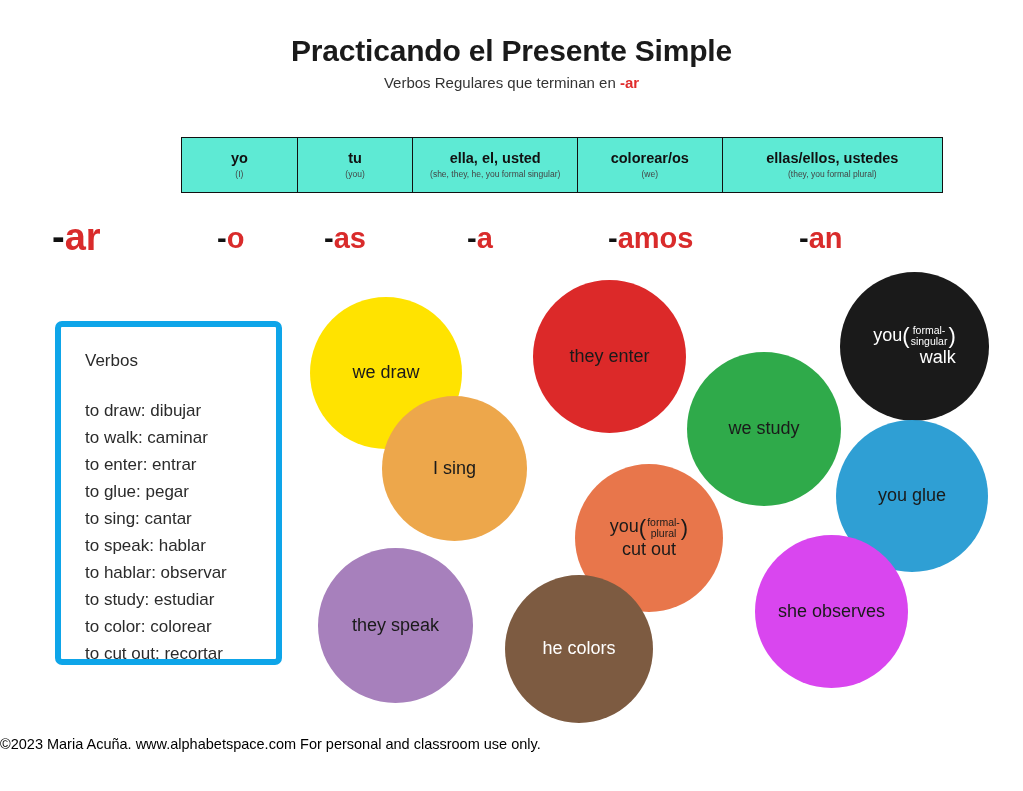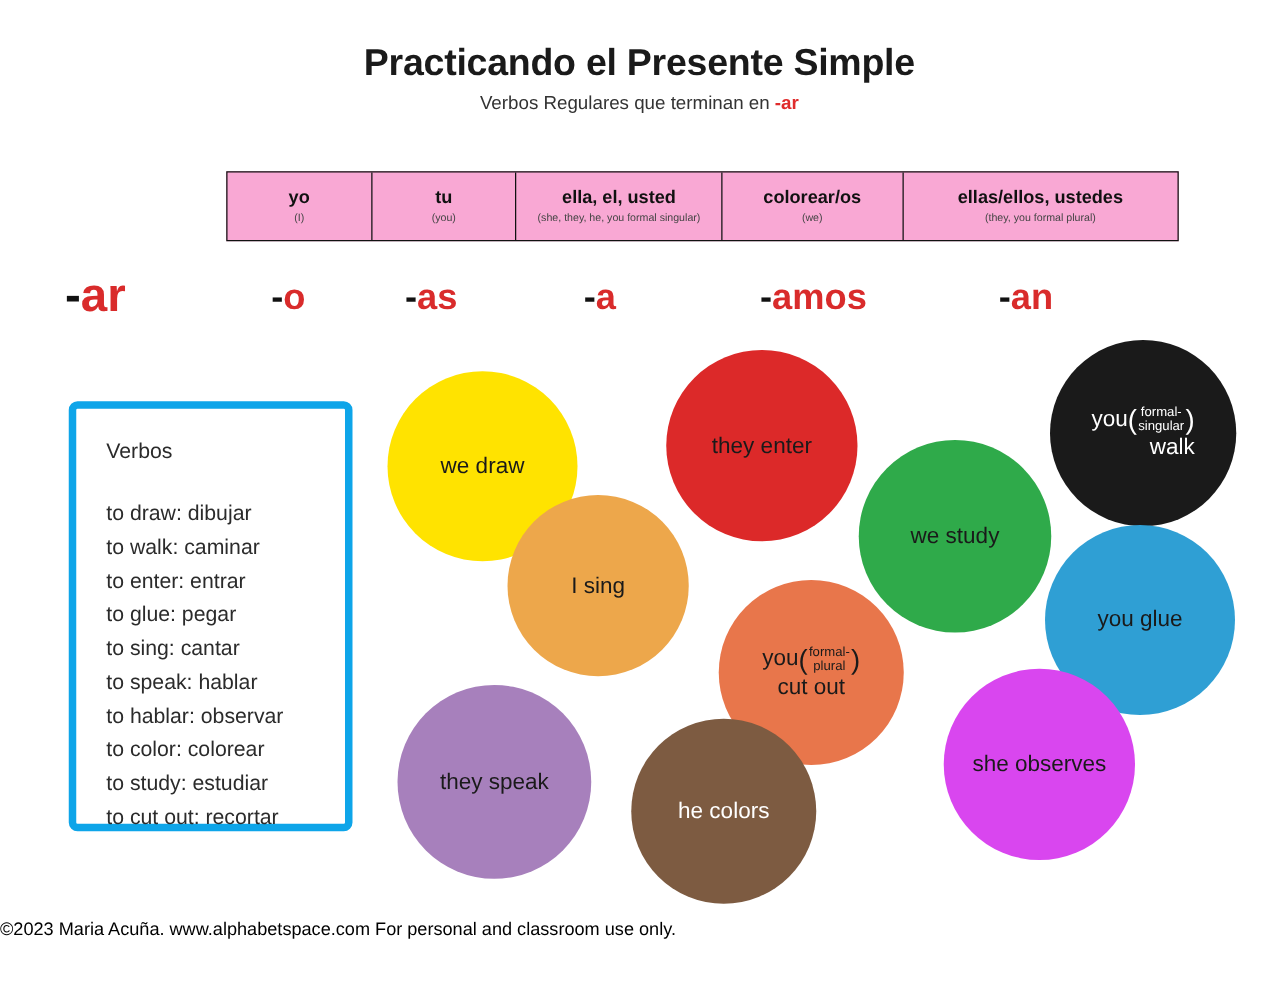--- a/index.html
+++ b/index.html
@@ -30,21 +30,21 @@
   #subtitle .ending {
     color: #e02b2b; font-weight: bold;
   }
 
   
   #pronoun-table {
     position: absolute; left: 181px; top: 137px;
     width: 762px; height: 56px;
     display: flex;
     border: 1.6px solid #111111;
-    background: #f9a8d4;
+    background: #5eead4;
   }
   .pron-cell {
     border-right: 1.6px solid #111111;
     display: flex; flex-direction: column;
     align-items: center; justify-content: center;
     padding: 2px 4px;
   }
   .pron-cell:last-child { border-right: none; }
   .pron-main {
     font-size: 14.5px; font-weight: bold; color: #111111;
@@ -175,22 +175,22 @@
 
   <div id="verbs-box">
     <div id="verbs-title">Verbos</div>
     <div class="verb-line">to draw: dibujar</div>
     <div class="verb-line">to walk: caminar</div>
     <div class="verb-line">to enter: entrar</div>
     <div class="verb-line">to glue: pegar</div>
     <div class="verb-line">to sing: cantar</div>
     <div class="verb-line">to speak: hablar</div>
     <div class="verb-line">to hablar: observar</div>
+    <div class="verb-line">to study: estudiar</div>
     <div class="verb-line">to color: colorear</div>
-    <div class="verb-line">to study: estudiar</div>
     <div class="verb-line">to cut out: recortar</div>
   </div>
 
   <div class="circle" id="c-we-draw" style="left: 310px; top: 297px; width: 152px; height: 152px; background: rgb(255, 227, 0); color: rgb(26, 26, 26);">
     <span class="ctext">we draw</span>
   </div>
 
   <div class="circle" id="c-they-enter" style="left: 533px; top: 280px; width: 153px; height: 153px; background: rgb(220, 41, 41); color: rgb(26, 26, 26);">
     <span class="ctext">they enter</span>
   </div>
@@ -204,21 +204,21 @@
               <span>formal-</span>
               <span>singular</span>
             </span>
             <span class="paren">)</span>
           </span>
       </span>
       <span style="display:block; text-align:right; padding-left:8px;" class="big">walk</span>
     </span>
   </div>
 
-  <div class="circle" id="c-i-sing" style="left: 406px; top: 396px; width: 145px; height: 145px; background: rgb(237, 167, 75); color: rgb(26, 26, 26);">
+  <div class="circle" id="c-i-sing" style="left: 382px; top: 396px; width: 145px; height: 145px; background: rgb(237, 167, 75); color: rgb(26, 26, 26);">
     <span class="ctext">I sing</span>
   </div>
 
   <div class="circle" id="c-we-study" style="left: 687px; top: 352px; width: 154px; height: 154px; background: rgb(47, 170, 74); color: rgb(26, 26, 26);">
     <span class="ctext">we study</span>
   </div>
 
   <div class="circle" id="c-you-glue" style="left: 836px; top: 420px; width: 152px; height: 152px; background: rgb(47, 159, 212); color: rgb(26, 26, 26);">
     <span class="ctext">you glue</span>
   </div>

